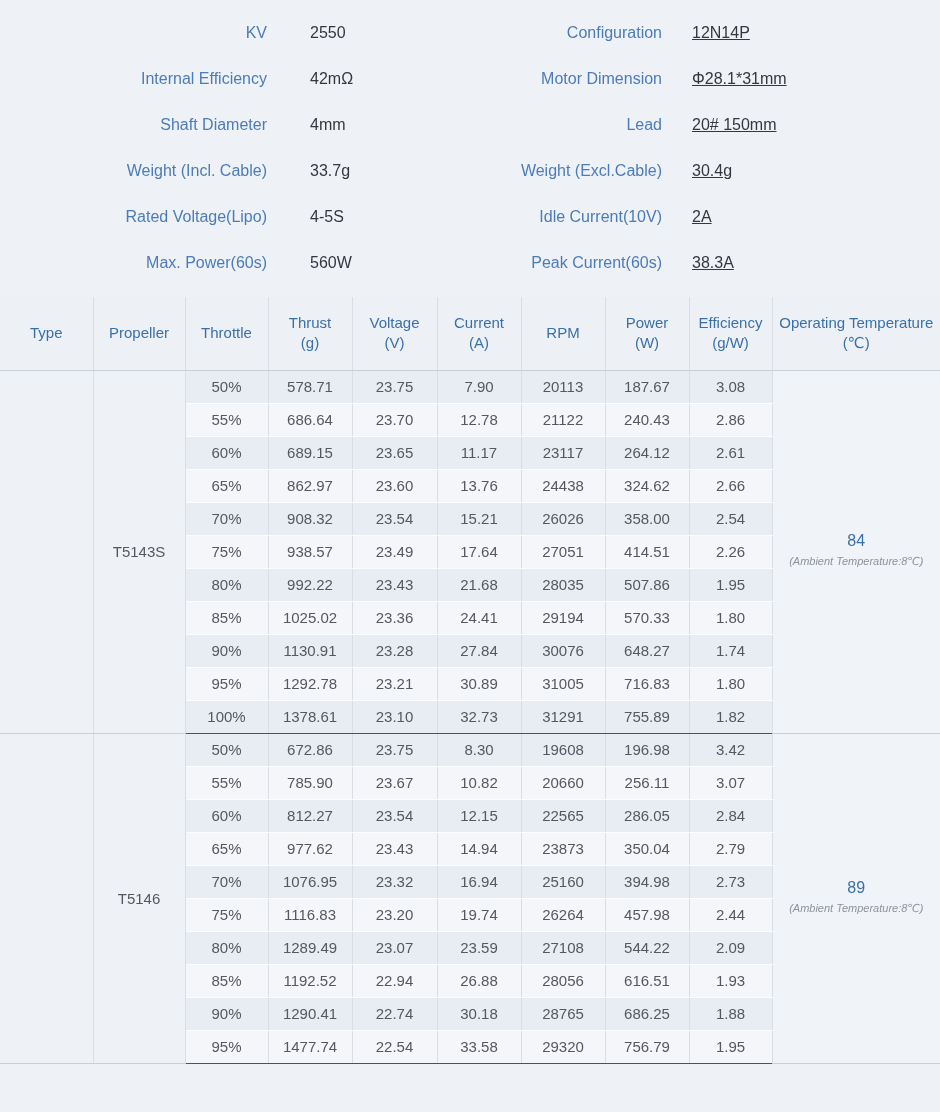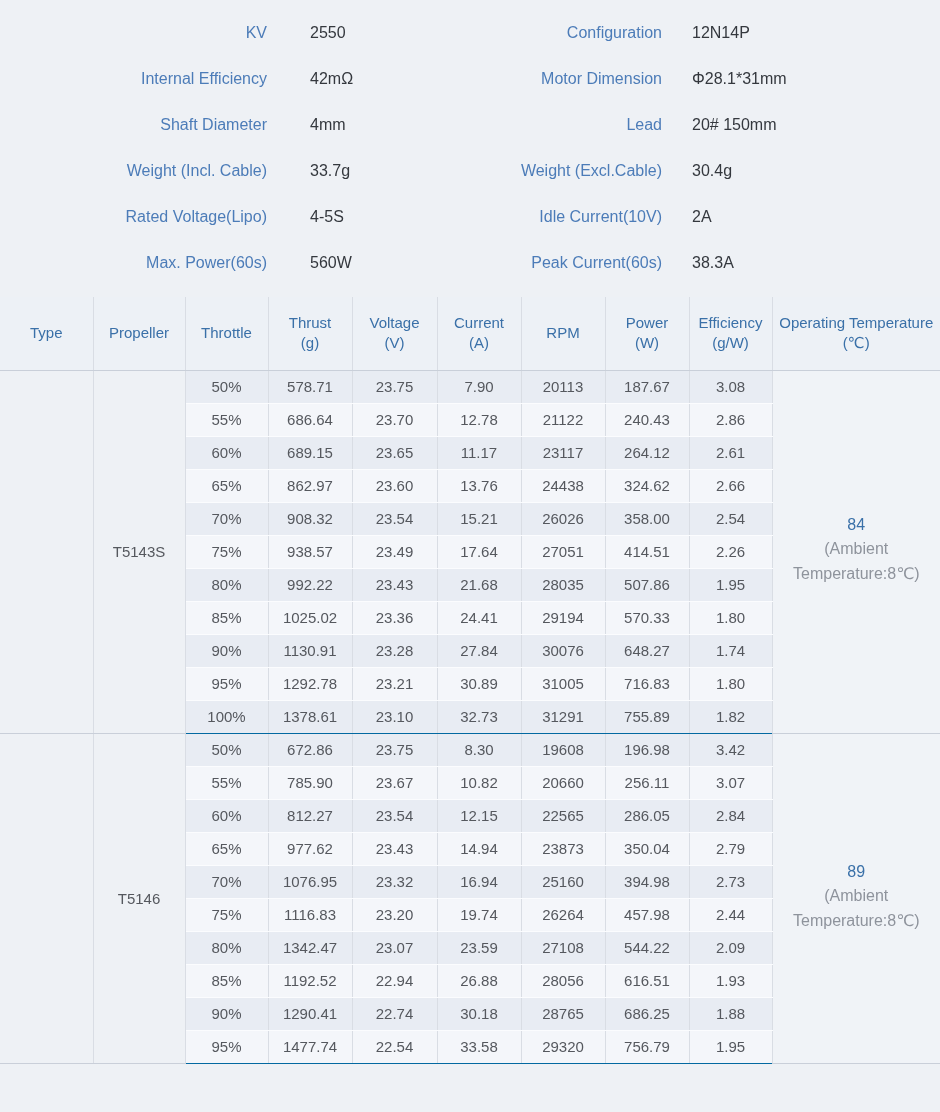--- a/index.html
+++ b/index.html
@@ -32,21 +32,21 @@
     text-align: right;
     color: #4c7cb8;
     white-space: nowrap;
   }
   .spec-value {
     text-align: left;
     color: #34383e;
     padding-left: 43px;
     white-space: nowrap;
   }
-  .spec-value.v-right { padding-left: 30px; }
+  .spec-value.v-right { padding-left: 30px; text-decoration: underline; }
 
   
   .banner {
     height: 48px;
     background: #30689e;
     color: #ffffff;
     display: flex;
     align-items: center;
     justify-content: center;
     font-size: 21px;
@@ -101,23 +101,24 @@
   }
   tr.last-row td.cell-striped { border-bottom: 1px solid #0369a1; }
 
   .temp-val {
     color: #3a70a8;
     font-size: 16px;
     margin-bottom: 3px;
   }
   .temp-note {
     color: #8e939c;
-    font-size: 16px;
+    font-size: 11px;
     line-height: 1.55;
     padding: 0 14px;
+    font-style: italic;
   }
 </style>
 </head>
 <body>
 
 <div id="page">
 
   <div class="specs" id="specs">
     <div class="spec-row">
       <div class="spec-label">KV</div>
@@ -351,21 +352,21 @@
           <td class="cell-striped stripe-light">75%</td>
           <td class="cell-striped stripe-light">1116.83</td>
           <td class="cell-striped stripe-light">23.20</td>
           <td class="cell-striped stripe-light">19.74</td>
           <td class="cell-striped stripe-light">26264</td>
           <td class="cell-striped stripe-light">457.98</td>
           <td class="cell-striped stripe-light">2.44</td>
         </tr>
         <tr>
           <td class="cell-striped stripe-dark">80%</td>
-          <td class="cell-striped stripe-dark">1342.47</td>
+          <td class="cell-striped stripe-dark">1289.49</td>
           <td class="cell-striped stripe-dark">23.07</td>
           <td class="cell-striped stripe-dark">23.59</td>
           <td class="cell-striped stripe-dark">27108</td>
           <td class="cell-striped stripe-dark">544.22</td>
           <td class="cell-striped stripe-dark">2.09</td>
         </tr>
         <tr>
           <td class="cell-striped stripe-light">85%</td>
           <td class="cell-striped stripe-light">1192.52</td>
           <td class="cell-striped stripe-light">22.94</td>

